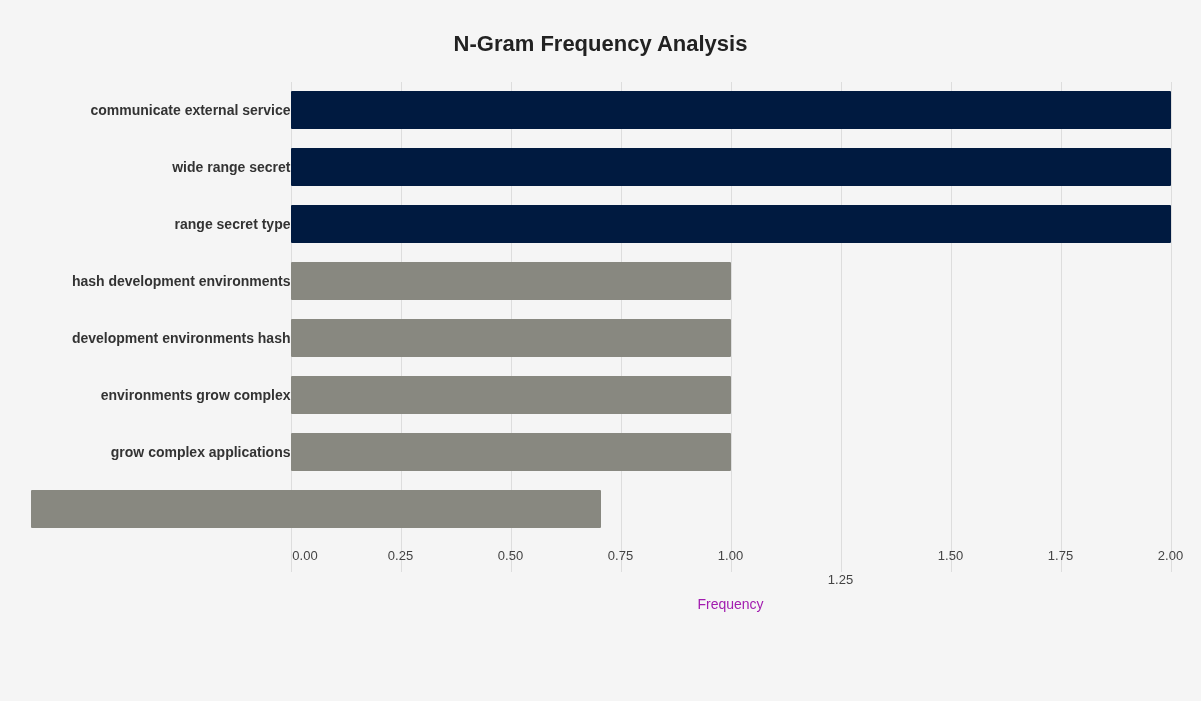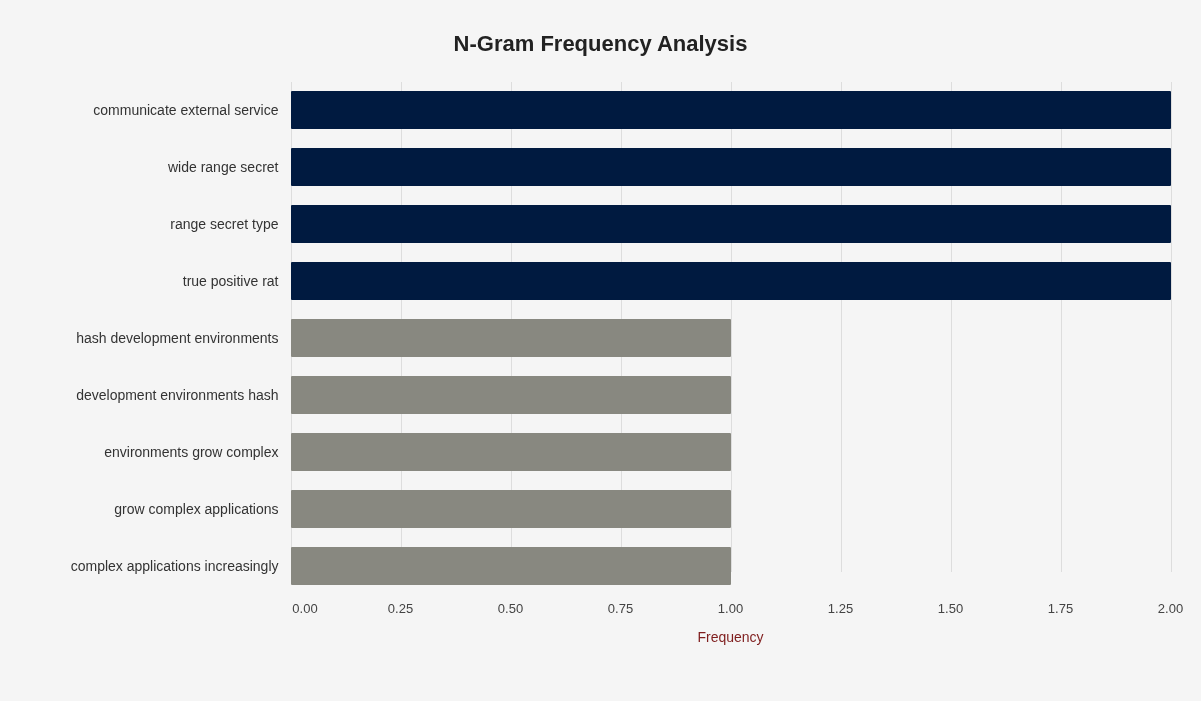--- a/index.html
+++ b/index.html
@@ -55,24 +55,24 @@
     }
     .bar-row {
       display: flex;
       align-items: center;
       height: 57px;
       position: relative;
     }
     .bar-label {
       width: 260px;
       text-align: right;
-      padding-right: 12px;
       font-size: 14px;
       color: #333;
       flex-shrink: 0;
+      font-weight: bold;
     }
     .bar-track {
       flex: 1;
       height: 38px;
       position: relative;
     }
     .bar-fill {
       height: 100%;
       border-radius: 1px;
     }
@@ -91,21 +91,21 @@
     .x-axis-label {
       position: absolute;
       font-size: 13px;
       color: #444;
       transform: translateX(-50%);
     }
     .x-axis-title {
       text-align: center;
       margin-left: 260px;
       font-size: 14px;
-      color: #7f1d1d;
+      color: #a21caf;
       margin-top: 28px;
     }
   </style>
 </head>
 <body>
 
 <div class="chart-container">
   <div class="chart-title">N-Gram Frequency Analysis</div>
   <div class="chart-area">
 
@@ -134,26 +134,20 @@
             <div class="bar-fill bar-dark" style="width: 100%;"></div>
           </div>
         </div>
         <div class="bar-row">
           <div class="bar-label">range secret type</div>
           <div class="bar-track">
             <div class="bar-fill bar-dark" style="width: 100%;"></div>
           </div>
         </div>
         <div class="bar-row">
-          <div class="bar-label">true positive rat</div>
-          <div class="bar-track">
-            <div class="bar-fill bar-dark" style="width: 100%;"></div>
-          </div>
-        </div>
-        <div class="bar-row">
           <div class="bar-label">hash development environments</div>
           <div class="bar-track">
             <div class="bar-fill bar-gray" style="width: 50%;"></div>
           </div>
         </div>
         <div class="bar-row">
           <div class="bar-label">development environments hash</div>
           <div class="bar-track">
             <div class="bar-fill bar-gray" style="width: 50%;"></div>
           </div>
@@ -164,34 +158,33 @@
             <div class="bar-fill bar-gray" style="width: 50%;"></div>
           </div>
         </div>
         <div class="bar-row">
           <div class="bar-label">grow complex applications</div>
           <div class="bar-track">
             <div class="bar-fill bar-gray" style="width: 50%;"></div>
           </div>
         </div>
         <div class="bar-row">
-          <div class="bar-label">complex applications increasingly</div>
           <div class="bar-track">
             <div class="bar-fill bar-gray" style="width: 50%;"></div>
           </div>
         </div>
       </div>
 
     <div class="x-axis" id="x-axis" style="height: 20px; position: relative;">
         <span class="x-axis-label" style="left: 0%; padding-left: 29px;">0.00</span>
         <span class="x-axis-label" style="left: 12.5%;">0.25</span>
         <span class="x-axis-label" style="left: 25%;">0.50</span>
         <span class="x-axis-label" style="left: 37.5%;">0.75</span>
         <span class="x-axis-label" style="left: 50%;">1.00</span>
-        <span class="x-axis-label" style="left: 62.5%;">1.25</span>
+        <span class="x-axis-label" style="left: 62.5%; margin-top: 24px;">1.25</span>
         <span class="x-axis-label" style="left: 75%;">1.50</span>
         <span class="x-axis-label" style="left: 87.5%;">1.75</span>
         <span class="x-axis-label" style="left: 100%;">2.00</span>
       </div>
 
     <div class="x-axis-title">Frequency</div>
   </div>
 </div>
 
 </body></html>

